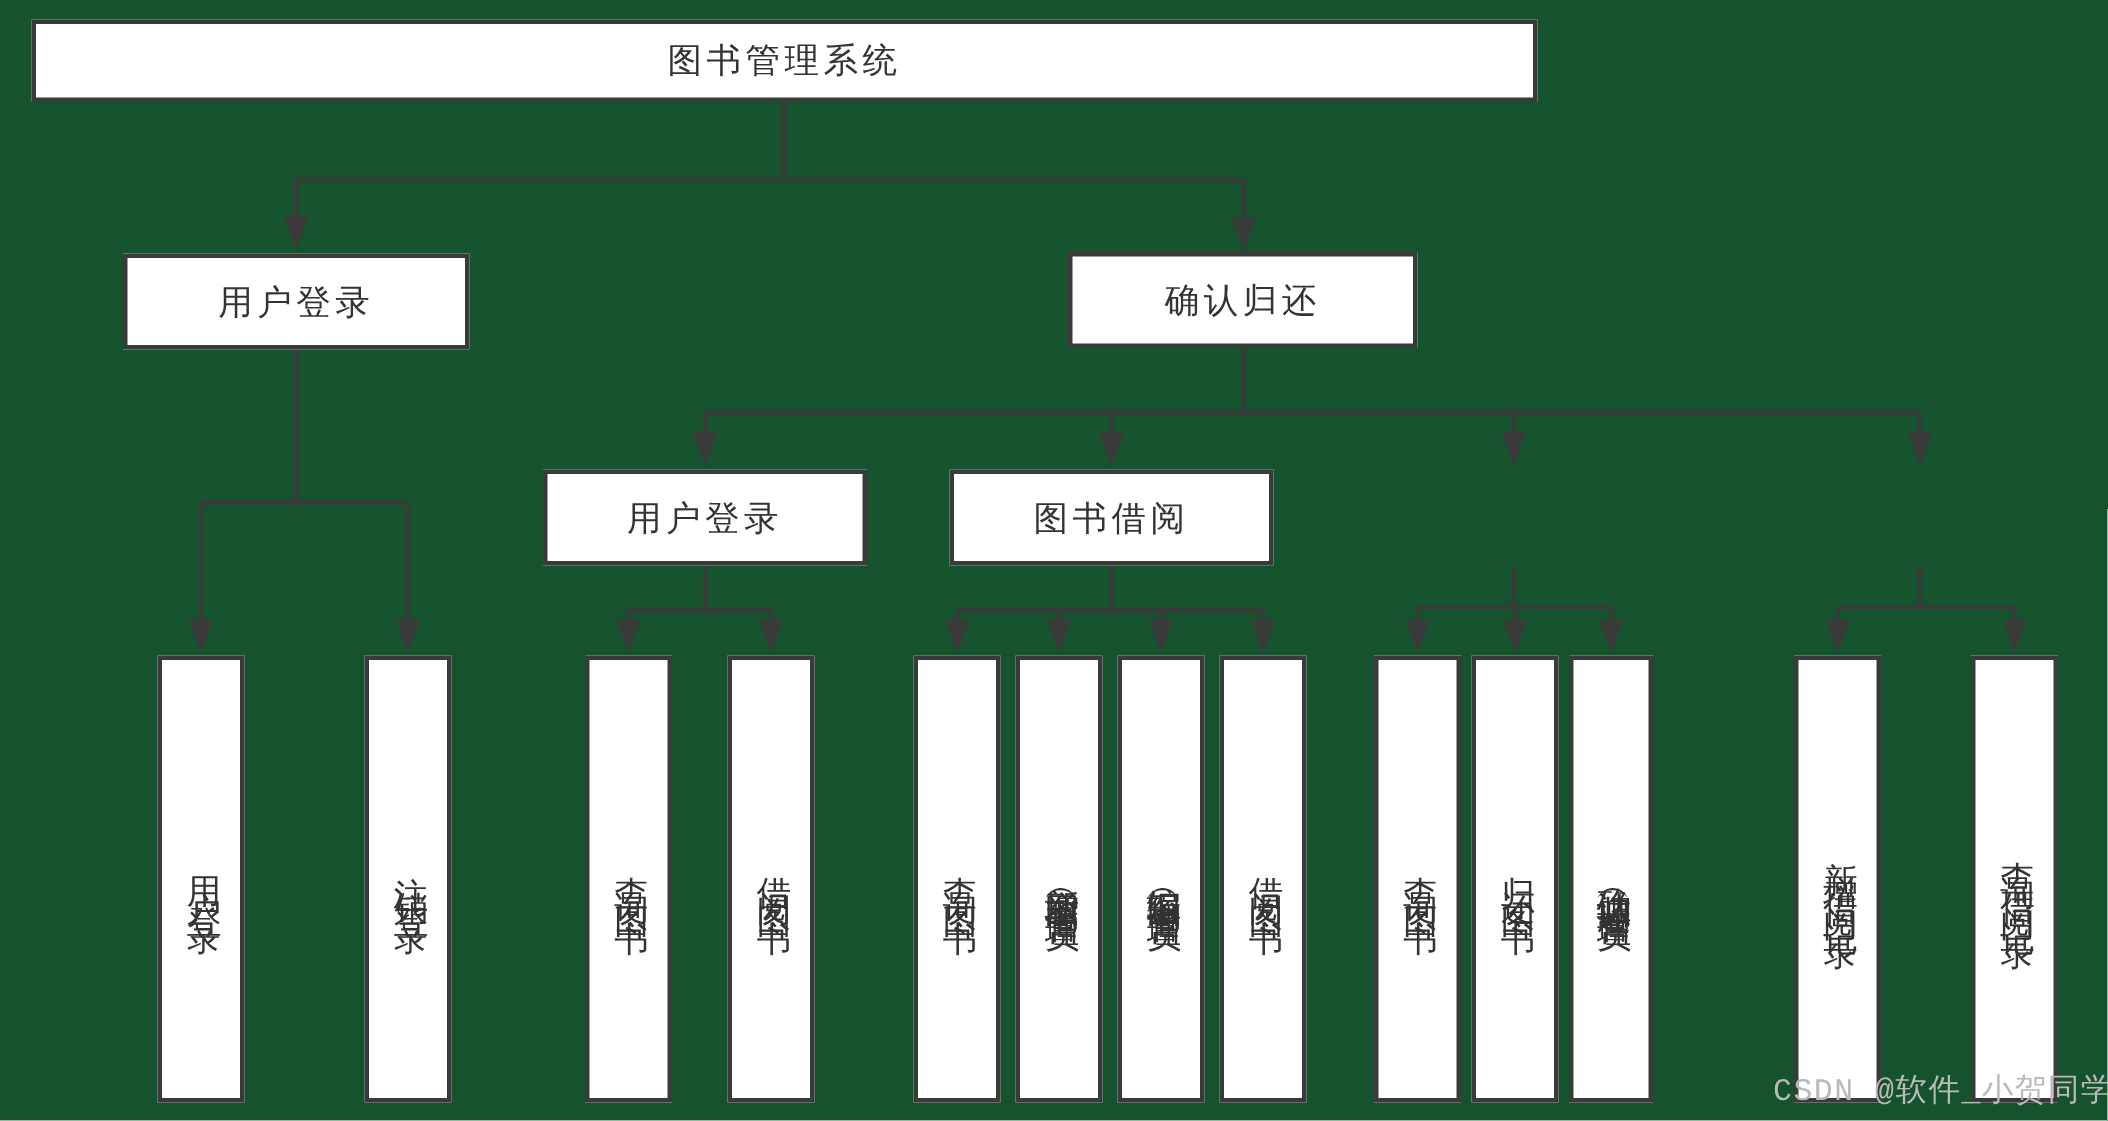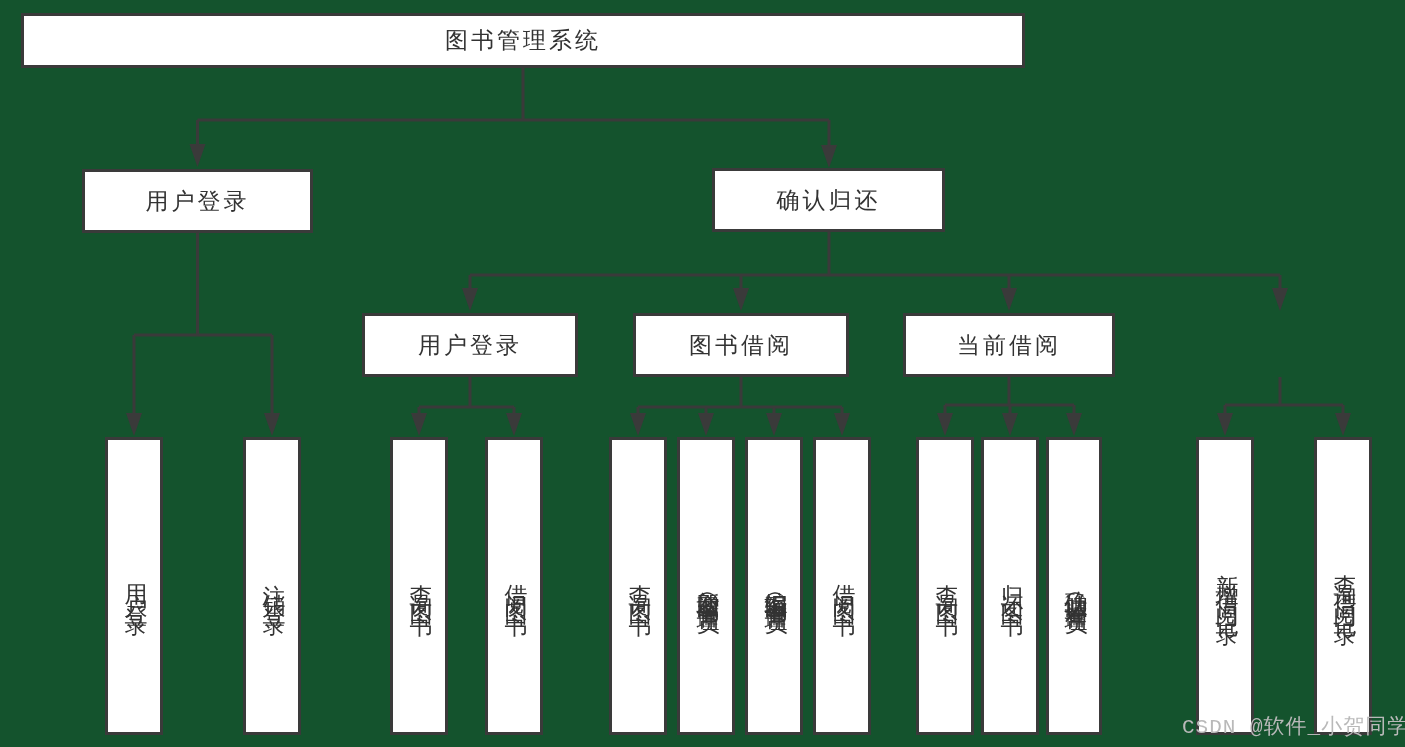--- a/index.html
+++ b/index.html
@@ -78,21 +78,20 @@
          M1335 413 L1351 413 L1343 436 Z"></path>
   </svg>
 
   <div class="node" style="left:21px; top:13px; width:1004px; height:55px">图书管理系统</div>
 
   <div class="node" style="left:82px; top:169px; width:231px; height:64px">用户登录</div>
   <div class="node" style="left:712px; top:168px; width:233px; height:64px">确认归还</div>
 
   <div class="node" style="left:362px; top:313px; width:216px; height:64px">用户登录</div>
   <div class="node" style="left:633px; top:313px; width:216px; height:64px">图书借阅</div>
-  <div class="node" style="left:903px; top:313px; width:212px; height:64px">当前借阅</div>
 
   <div class="node v" style="left:105px; top:437px; width:58px; height:298px">用户登录</div>
   <div class="node v" style="left:243px; top:437px; width:58px; height:298px">注销登录</div>
 
   <div class="node v" style="left:390px; top:437px; width:58px; height:298px">查询图书</div>
   <div class="node v" style="left:485px; top:437px; width:58px; height:298px">借阅图书</div>
 
   <div class="node v" style="left:609px; top:437px; width:58px; height:298px">查询图书</div>
   <div class="node v tight" style="left:677px; top:437px; width:58px; height:298px">新增图书（管理员）</div>
   <div class="node v tight" style="left:745px; top:437px; width:58px; height:298px">编辑图书（管理员）</div>

